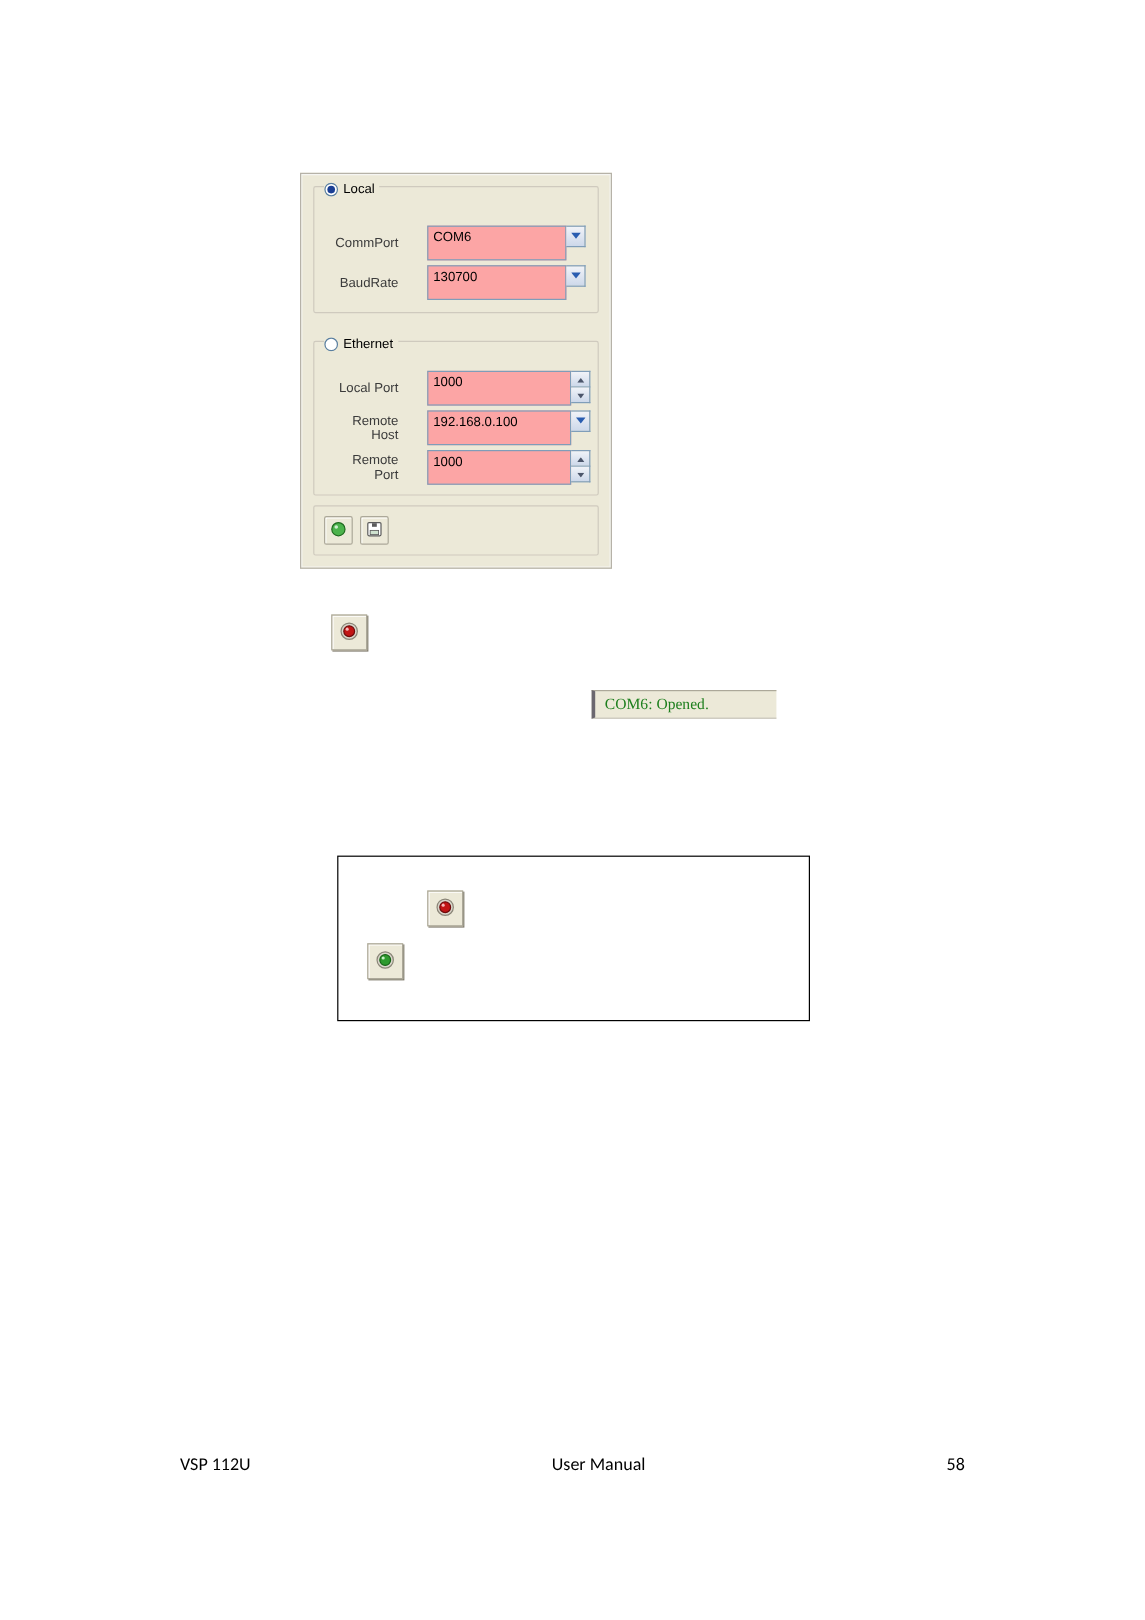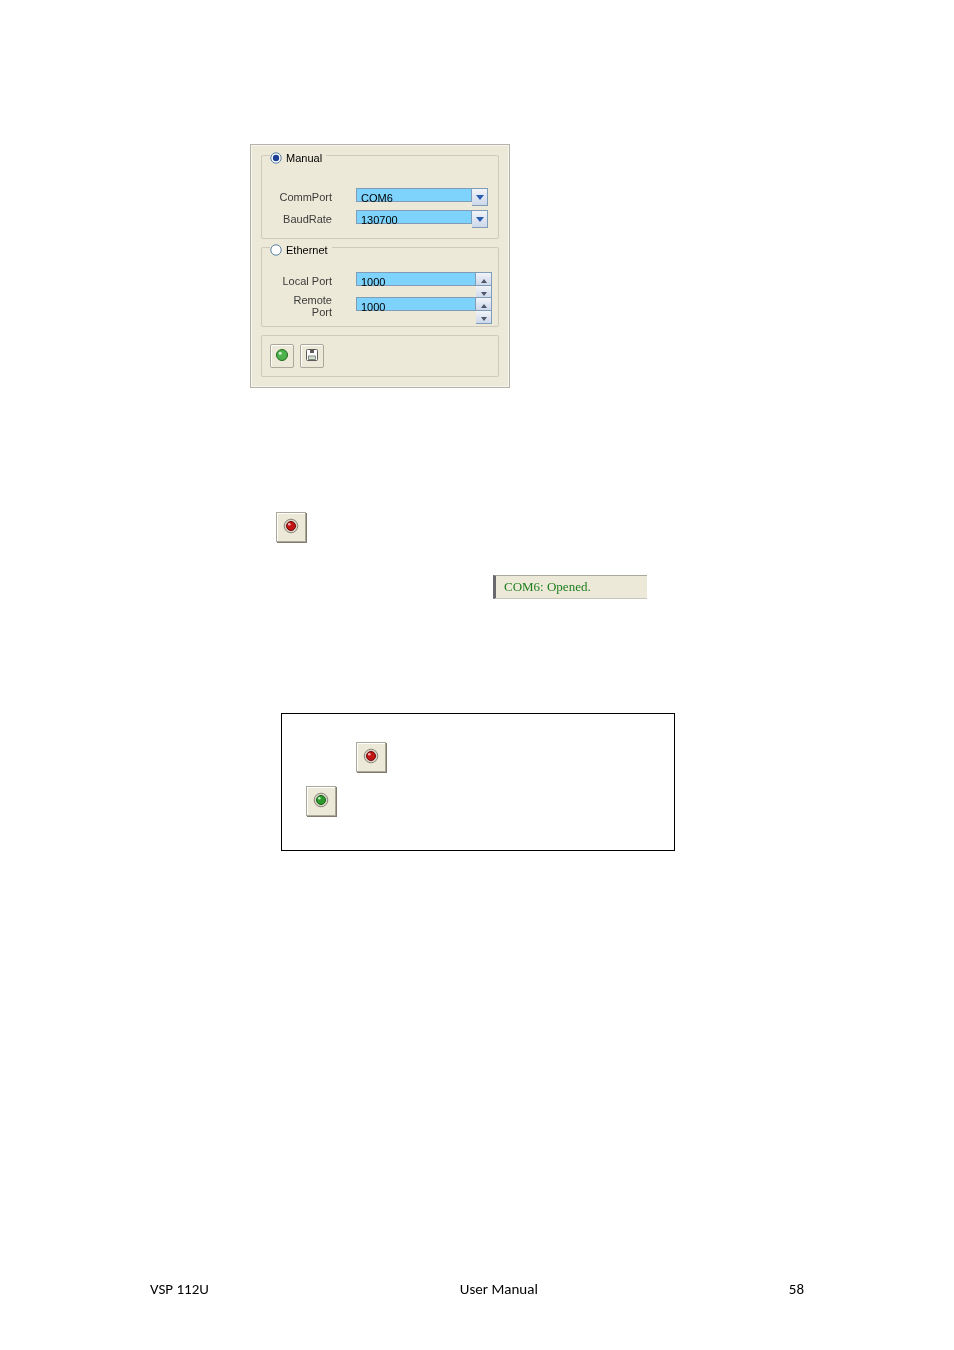--- a/index.html
+++ b/index.html
@@ -29,21 +29,21 @@
 
   
   .group {
     border: 1px solid #cfcabe;
     background: #ece9d8;
     margin: 4px;
     border-radius: 2px;
     position: relative;
   }
   .group-top { padding: 28px 10px 10px 10px; }
-  .group-bot { padding: 20px 6px 8px 10px; margin-top: 8px; }
+  .group-bot { padding: 20px 6px 8px 10px; margin-top: 23px; }
   .group-tools { margin-top: 8px; padding: 8px; display: flex; gap: 6px; }
 
   
   .radio-head {
     position: absolute;
     top: -4px;
     left: 8px;
     background: #ece9d8;
     padding: 0 4px 0 0;
     display: flex;
@@ -69,24 +69,24 @@
     color: #3b3b3b;
   }
   .lbl.sm { width: 60px; }
   .fld-wrap {
     flex: 1 1 auto;
     position: relative;
     display: flex;
   }
   .fld {
     flex: 1 1 auto;
-    height: 14px;
+    height: 29px;
     line-height: 18px;
     border: 1px solid #7f9db9;
-    background: #7dd3fc;
+    background: #fca5a5;
     padding: 0 4px;
     font-size: 11px;
     box-sizing: border-box;
   }
   .btn-edge {
     width: 16px; height: 18px;
     border: 1px solid #7f9db9;
     border-left: none;
     background: linear-gradient(#f1f3f8,#cdd8ea);
     display: flex; align-items: center; justify-content: center;
@@ -173,21 +173,21 @@
     box-shadow: inset 1px 1px 0 #fff, 1px 1px 0 #7f7a6c;
     display:flex;align-items:center;justify-content:center;
   }
   .explain .indent { margin-left: 50px; }
   .explain .unindent { margin-left: 0; }
 
   
   .footer {
     position: absolute;
     left: 0;
-    top: 1280px;
+    top: 1212px;
     width: 954px;
     display: flex;
     justify-content: space-between;
     font-size: 15px;
     color: #000;
     padding: 0 150px;
     box-sizing: border-box;
     font-family: Calibri, Arial, sans-serif;
   }
 
@@ -201,21 +201,21 @@
 <div class="panel">
 
   <div class="group group-top">
     <div class="radio-head">
       <span class="radio-glyph">
         <svg viewBox="0 0 12 12">
             <circle cx="6" cy="6" r="5.2" fill="#fff" stroke="#5a7fa0"></circle>
             <circle cx="6" cy="6" r="3.2" fill="#1b3f94"></circle>
           </svg>
       </span>
-      <span>Manual</span>
+      <span>Local</span>
     </div>
 
     <div class="row">
       <span class="lbl">CommPort</span>
       <div class="fld-wrap">
         <div class="fld">COM6</div>
         <div class="btn-edge">
           <span>
             <svg viewBox="0 0 8 8">
                 <path class="chev-down" d="M0 2h8L4 7z"></path>
@@ -262,20 +262,33 @@
             </div>
           <div class="half">
               <span><svg viewBox="0 0 6 4">
                   <path class="tri" d="M0 0h6L3 4z"></path>
                 </svg></span>
             </div>
         </div>
       </div>
     </div>
 
+    <div class="row">
+      <span class="lbl sm">Remote Host</span>
+      <div class="fld-wrap">
+        <div class="fld">192.168.0.100</div>
+        <div class="btn-edge">
+          <span>
+            <svg viewBox="0 0 8 8">
+                <path class="chev-down" d="M0 2h8L4 7z"></path>
+              </svg>
+          </span>
+        </div>
+      </div>
+    </div>
 
     <div class="row">
       <span class="lbl sm">Remote Port</span>
       <div class="fld-wrap">
         <div class="fld">1000</div>
         <div class="btn-spin">
           <div class="half">
               <span><svg viewBox="0 0 6 4">
                   <path class="tri" d="M3 0L6 4H0z"></path>
                 </svg></span>

